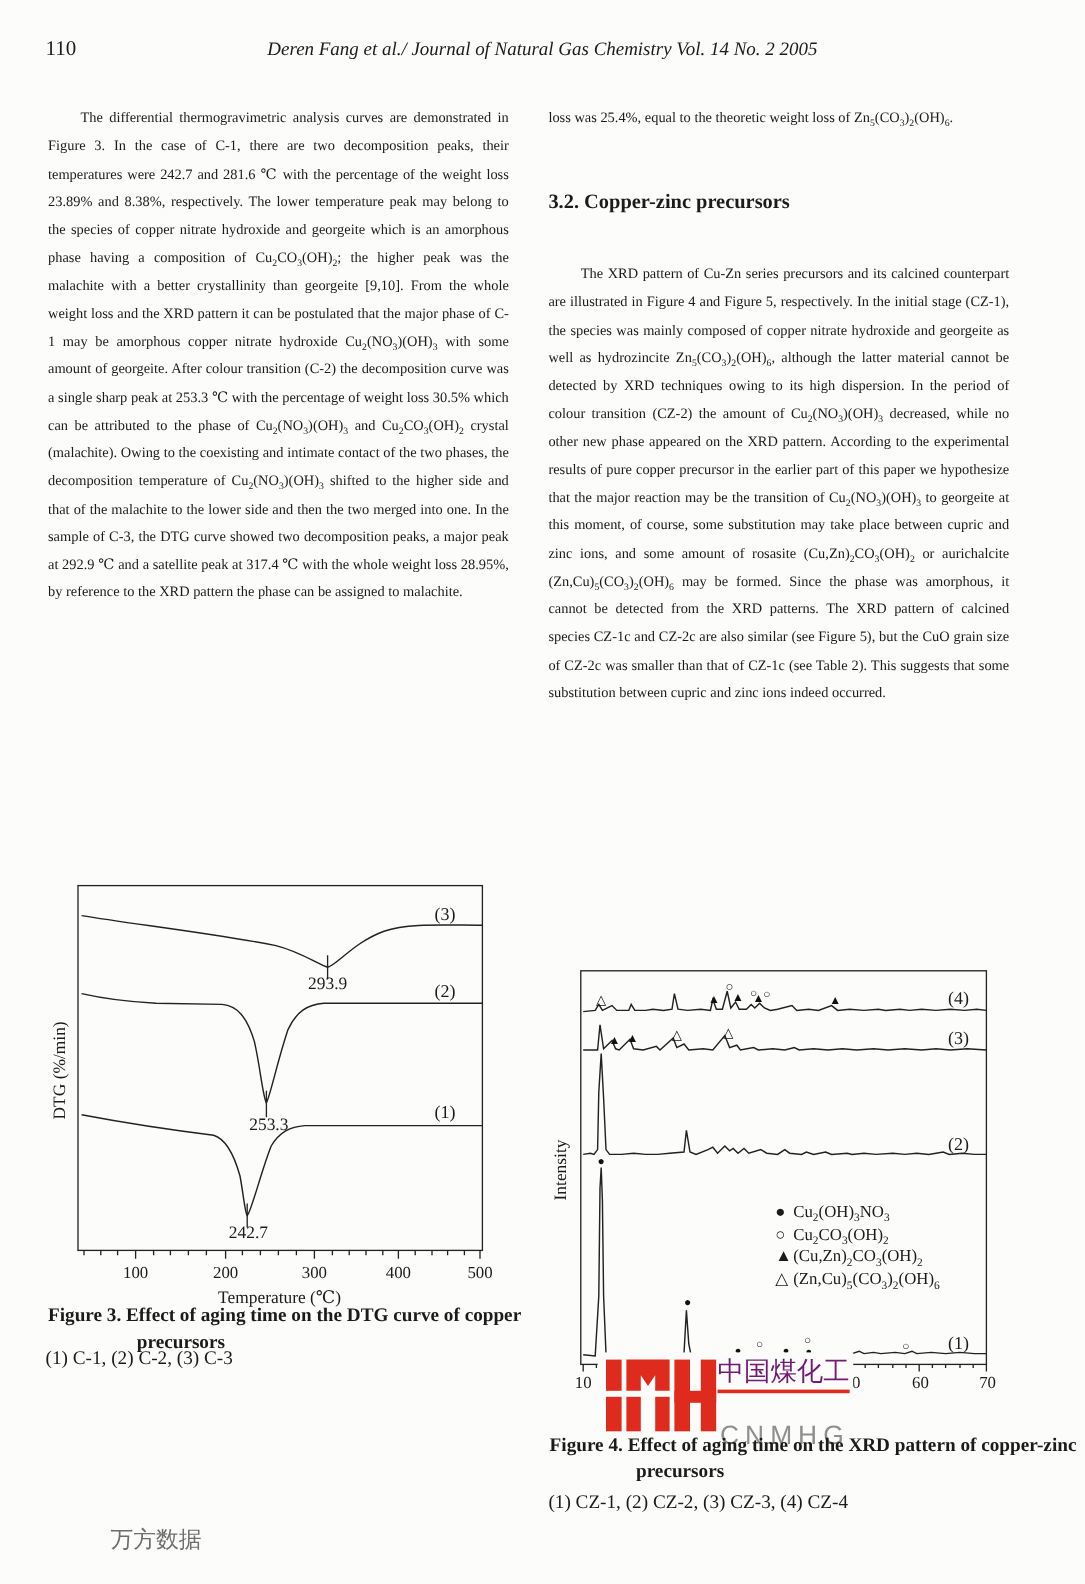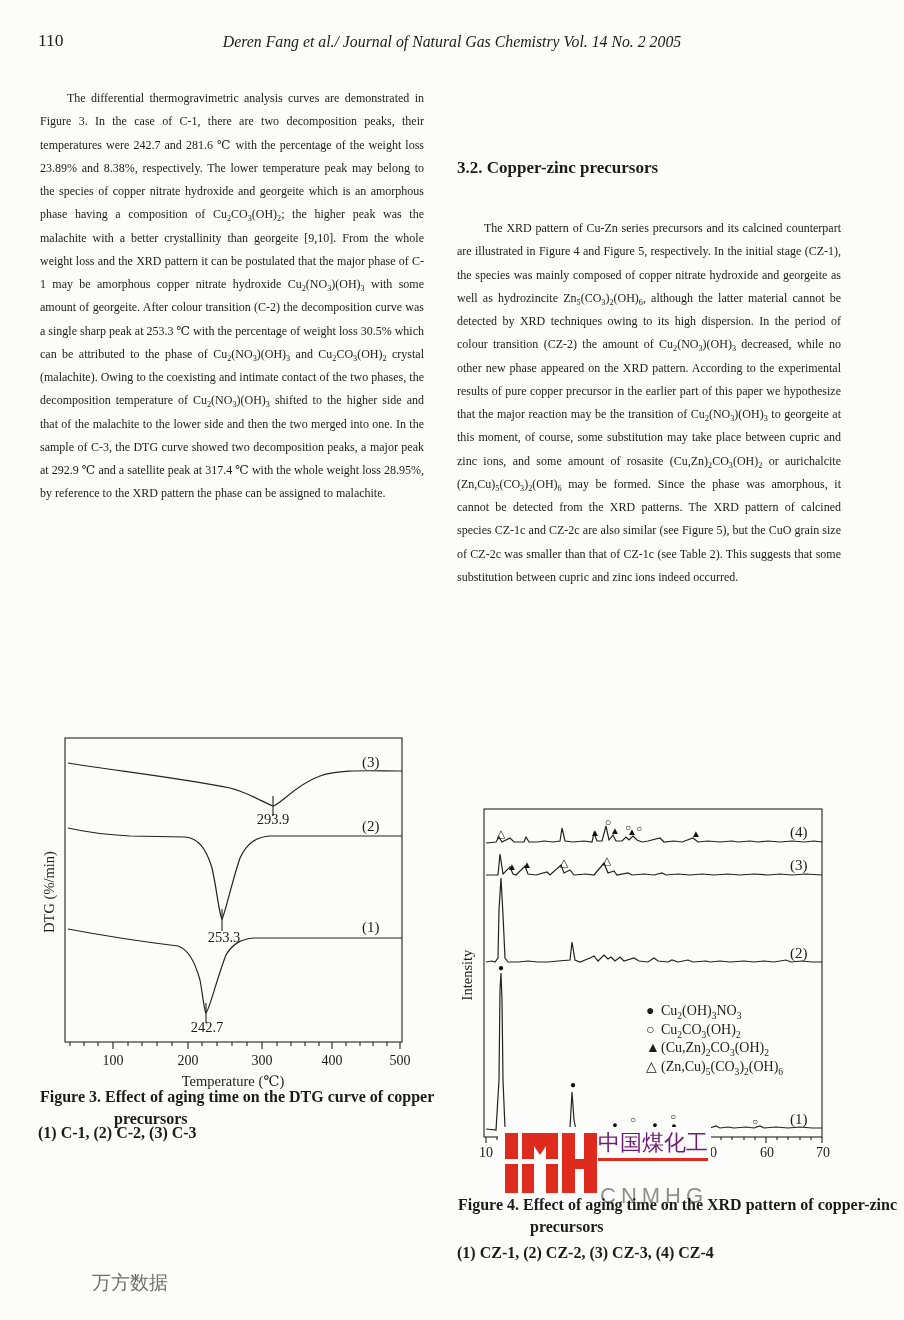--- a/index.html
+++ b/index.html
@@ -7,21 +7,21 @@
         font-family:"Liberation Serif","DejaVu Serif",serif;color:#1b1b1b;overflow:hidden;}
   .abs{position:absolute;}
   .para{position:absolute;text-align:justify;font-size:12px;line-height:23.25px;}
   .para.indent{text-indent:27px;}
   sub{font-size:68%;line-height:0;}
   .pagenum{position:absolute;left:38px;top:30px;font-size:17.5px;}
   .runhead{position:absolute;left:0;right:0;top:33px;text-align:center;
            font-style:italic;font-size:15.8px;}
   .heading{position:absolute;font-weight:bold;font-size:17px;}
   .caption{position:absolute;font-weight:bold;font-size:16px;line-height:22px;text-align:left;}
-  .capnote{position:absolute;font-size:16px;font-weight:bold;}
+  .capnote{position:absolute;font-size:16px;}
   svg text{font-family:"Liberation Serif","DejaVu Serif",serif;fill:#1b1b1b;}
   .axline{stroke:#222;stroke-width:1.1;fill:none;}
   .curve{stroke:#222;stroke-width:1.2;fill:none;}
   .mk{fill:#111;}
   .legend{position:absolute;left:646px;top:1002px;font-size:14px;line-height:18.6px;}
   .legend .row{white-space:nowrap;}
   .legend .g{display:inline-block;width:15px;}
   .wmbox{position:absolute;left:498px;top:1127px;width:213px;height:70px;background:#fcfcfa;}
   .wm-cjk{position:absolute;left:598px;top:1128px;font-size:22px;color:#701a75;
           font-family:"DejaVu Sans",sans-serif;white-space:nowrap;}
@@ -67,20 +67,21 @@
     <text x="203" y="366" font-size="14.5" text-anchor="middle">Temperature (℃)</text>
     <text transform="translate(24,172) rotate(-90)" font-size="14.5" text-anchor="middle">DTG (%/min)</text>
   </svg>
 
   <div class="caption" style="left:40px;top:1086px;width:386px;padding-left:74px;text-indent:-74px;">Figure 3.  Effect of aging time on the DTG curve of copper precursors</div>
   <div class="capnote" style="left:38px;top:1124px;">(1) C-1, (2) C-2, (3) C-3</div>
 
 
   <div class="wanfang">万方数据</div>
 
+  <div class="para" style="left:457px;top:87px;width:384px;">loss was 25.4%, equal to the theoretic weight loss of Zn<sub>5</sub>(CO<sub>3</sub>)<sub>2</sub>(OH)<sub>6</sub>.</div>
 
   <div class="heading" style="left:457px;top:158px;">3.2.  Copper-zinc precursors</div>
 
   <div class="para indent" style="left:457px;top:217px;width:384px;">The XRD pattern of Cu-Zn series precursors and its calcined counterpart are illustrated in Figure 4 and Figure 5, respectively.  In the initial stage (CZ-1), the species was mainly composed of copper nitrate hydroxide and georgeite as well as hydrozincite Zn<sub>5</sub>(CO<sub>3</sub>)<sub>2</sub>(OH)<sub>6</sub>, although the latter material cannot be detected by XRD techniques owing to its high dispersion.  In the period of colour transition (CZ-2) the amount of Cu<sub>2</sub>(NO<sub>3</sub>)(OH)<sub>3</sub> decreased, while no other new phase appeared on the XRD pattern.  According to the experimental results of pure copper precursor in the earlier part of this paper we hypothesize that the major reaction may be the transition of Cu<sub>2</sub>(NO<sub>3</sub>)(OH)<sub>3</sub> to georgeite at this moment, of course, some substitution may take place between cupric and zinc ions, and some amount of rosasite (Cu,Zn)<sub>2</sub>CO<sub>3</sub>(OH)<sub>2</sub> or aurichalcite (Zn,Cu)<sub>5</sub>(CO<sub>3</sub>)<sub>2</sub>(OH)<sub>6</sub> may be formed.  Since the phase was amorphous, it cannot be detected from the XRD patterns.  The XRD pattern of calcined species CZ-1c and CZ-2c are also similar (see Figure 5), but the CuO grain size of CZ-2c was smaller than that of CZ-1c (see Table 2).  This suggests that some substitution between cupric and zinc ions indeed occurred.</div>
 
   <svg class="abs" style="left:458px;top:790px;" width="412" height="385" viewBox="0 0 412 385">
     <rect class="axline" x="26" y="19" width="338" height="328"></rect>
     <path class="axline" d="M28 347v6M39 347v3M50 347v3M62 347v3M73 347v3M84 347v6M95 347v3M106 347v3M118 347v3M129 347v3M140 347v6M151 347v3M162 347v3M174 347v3M185 347v3M196 347v6M207 347v3M218 347v3M230 347v3M241 347v3M252 347v6M263 347v3M274 347v3M286 347v3M297 347v3M308 347v6M319 347v3M330 347v3M342 347v3M353 347v3M364 347v6"></path>
 
     <path class="curve" d="M28,53 L38,52 L41,47 L44,52 L52,48 L56,52 L66,52 L68,47 L71,52 L80,52 L86,51 L95,52 L102,51 L104,38 L107,51 L115,52 L126,51 L134,52 L136,43 L139,51 L144,51 L148,36 L151,50 L155,45 L158,51 L164,51 L168,47 L171,50 L175,46 L179,50 L184,52 L190,51 L202,48 L206,52 L216,51 L224,52 L235,48 L240,52 L250,51 L262,52 L274,51 L280,52 L292,51 L300,52 L310,51 L322,52 L334,51 L346,52 L356,51 L364,52"></path>

